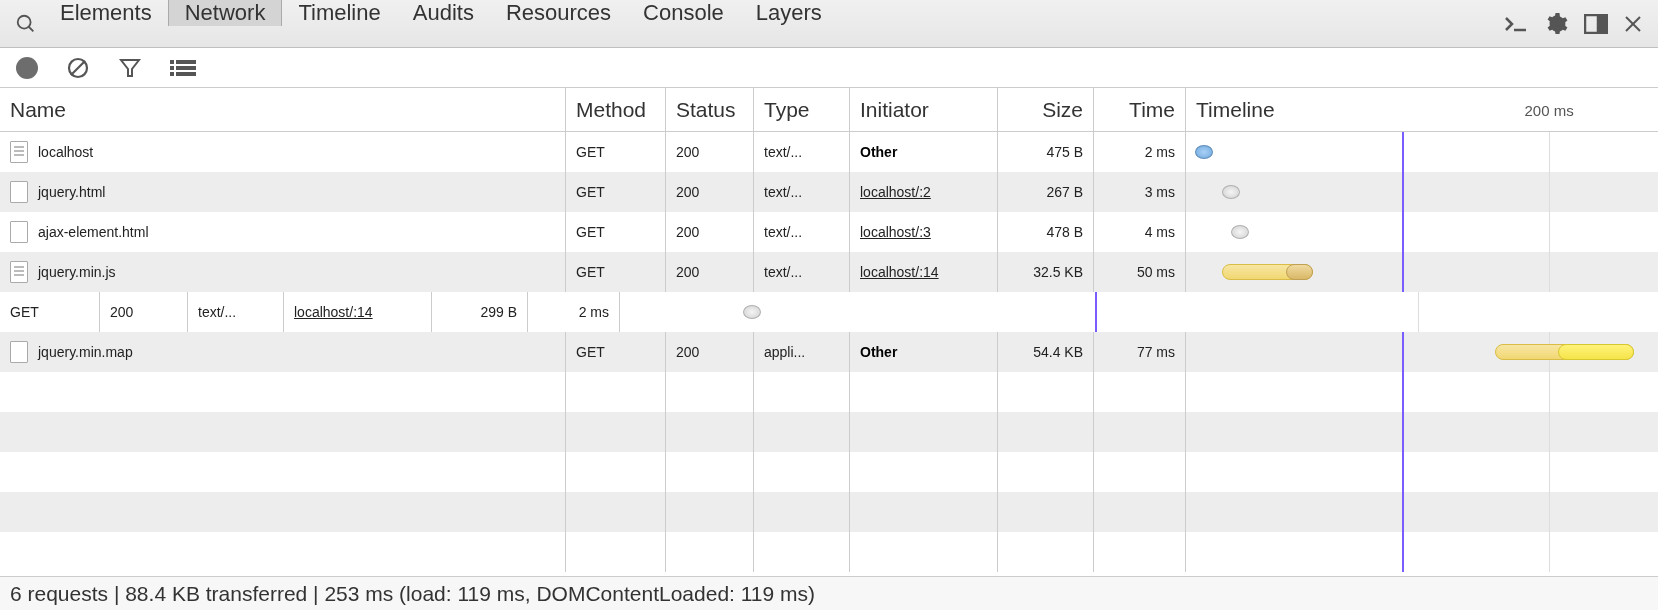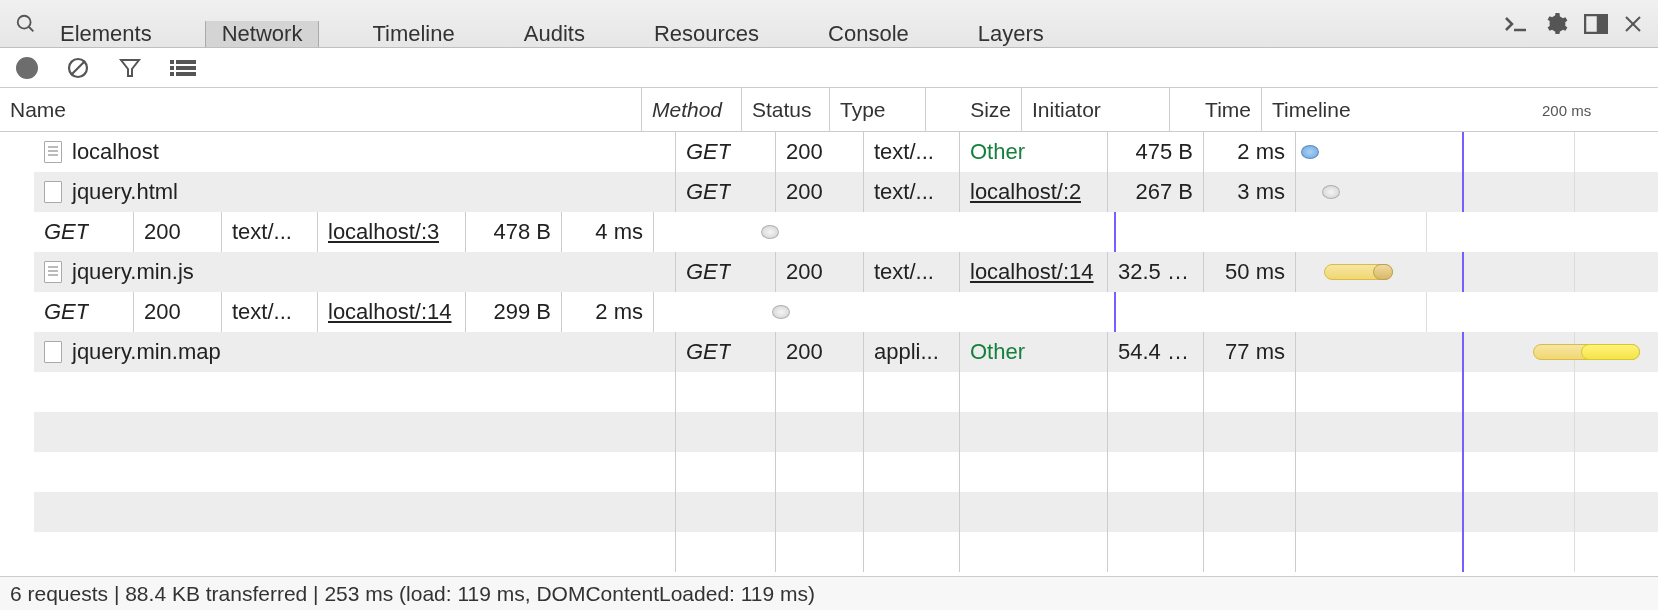--- a/index.html
+++ b/index.html
@@ -24,23 +24,22 @@
 }
 .topbar .search-icon {
   width: 36px;
   display: flex;
   align-items: center;
   justify-content: center;
   color: #555;
 }
 .tabs {
   display: flex;
-  align-items: flex-end;
+  align-items: flex-start;
   height: 100%;
-  gap: 37px;
 }
 .tab {
   padding: 0 16px;
   display: flex;
   align-items: center;
   cursor: pointer;
   color: #333;
   font-size: 22px;
 }
 .tab.active {
@@ -84,39 +83,38 @@
   background: #fff;
   font-size: 21px;
 }
 .col {
   display: flex;
   align-items: center;
   border-right: 1px solid #ccc;
   padding: 0 10px;
 }
 .col:last-child { border-right: none; }
-.col-name     { width: 642px; }
-.col-method   { width: 100px; font-style: italic; }
+.col-name     { width: 566px; }
+.col-method   { width: 100px; }
 .col-status   { width: 88px; }
 .col-type     { width: 96px; }
 .col-initiator{ width: 148px; }
 .col-size     { width: 96px; justify-content: flex-end; }
 .col-time     { width: 92px; justify-content: flex-end; }
 .col-timeline { flex: 1; position: relative; padding: 0; }
 .table-body {
   flex: 1;
   overflow-y: auto;
   position: relative;
 }
 .row {
   display: flex;
   height: 40px;
-  font-size: 22px;
+  font-size: 14px;
   color: #222;
-  margin-left: 34px;
 }
 .row .col { border-right: 1px solid #ccc; }
 .row .col:last-child { border-right: none; }
 .row:nth-child(odd) { background: #fff; }
 .row:nth-child(even) { background: #ededed; }
 .row .col-name { gap: 10px; }
 .file-icon {
   width: 18px;
   height: 22px;
   border: 1px solid #aaa;
@@ -133,21 +131,21 @@
   background: #bbb;
   box-shadow: 0 4px 0 #bbb, 0 8px 0 #bbb;
 }
 .initiator-link {
   color: #222;
   text-decoration: underline;
   white-space: nowrap;
   overflow: hidden;
   text-overflow: ellipsis;
 }
-.initiator-other { color: #15803d; }
+.initiator-other { color: #000000; font-weight: bold; }
 .truncate {
   white-space: nowrap;
   overflow: hidden;
   text-overflow: ellipsis;
 }
 .timeline-wrap {
   position: relative;
   width: 100%;
   height: 100%;
 }
@@ -289,22 +287,22 @@
         <rect x="6" y="14" width="20" height="4"></rect>
     </svg>
   </div>
 </div>
 
 <div class="table-header">
   <div class="col col-name">Name</div>
   <div class="col col-method">Method</div>
   <div class="col col-status">Status</div>
   <div class="col col-type">Type</div>
+  <div class="col col-initiator">Initiator</div>
   <div class="col col-size">Size</div>
-  <div class="col col-initiator">Initiator</div>
   <div class="col col-time">Time</div>
   <div class="col col-timeline">
     <div class="timeline-header-inner">
       <span style="position:absolute; left:10px; top:50%; transform:translateY(-50%);">Timeline</span>
       <span class="tick-label" id="tick200" style="left: 76.9231%;">200 ms</span>
     </div>
   </div>
 </div>
 
 <div class="table-body" id="table-body">
@@ -364,20 +362,24 @@
       </div>
       <div class="col col-timeline">
         <div class="timeline-wrap">
           <div class="dcl-line" style="left: 45.7692%;"></div>
           <div class="tick-line" style="left: 76.9231%;"></div>
           <div class="dot dot-grey" style="left: 9.61538%;"></div>
         </div>
       </div>
     </div>
     <div class="row">
+      <div class="col col-name">
+        <div class="file-icon"></div>
+        <span>ajax-element.html</span>
+      </div>
       <div class="col col-method">
         <span class="truncate">GET</span>
       </div>
       <div class="col col-status">
         <span class="truncate">200</span>
       </div>
       <div class="col col-type">
         <span class="truncate">text/...</span>
       </div>
       <div class="col col-initiator">

